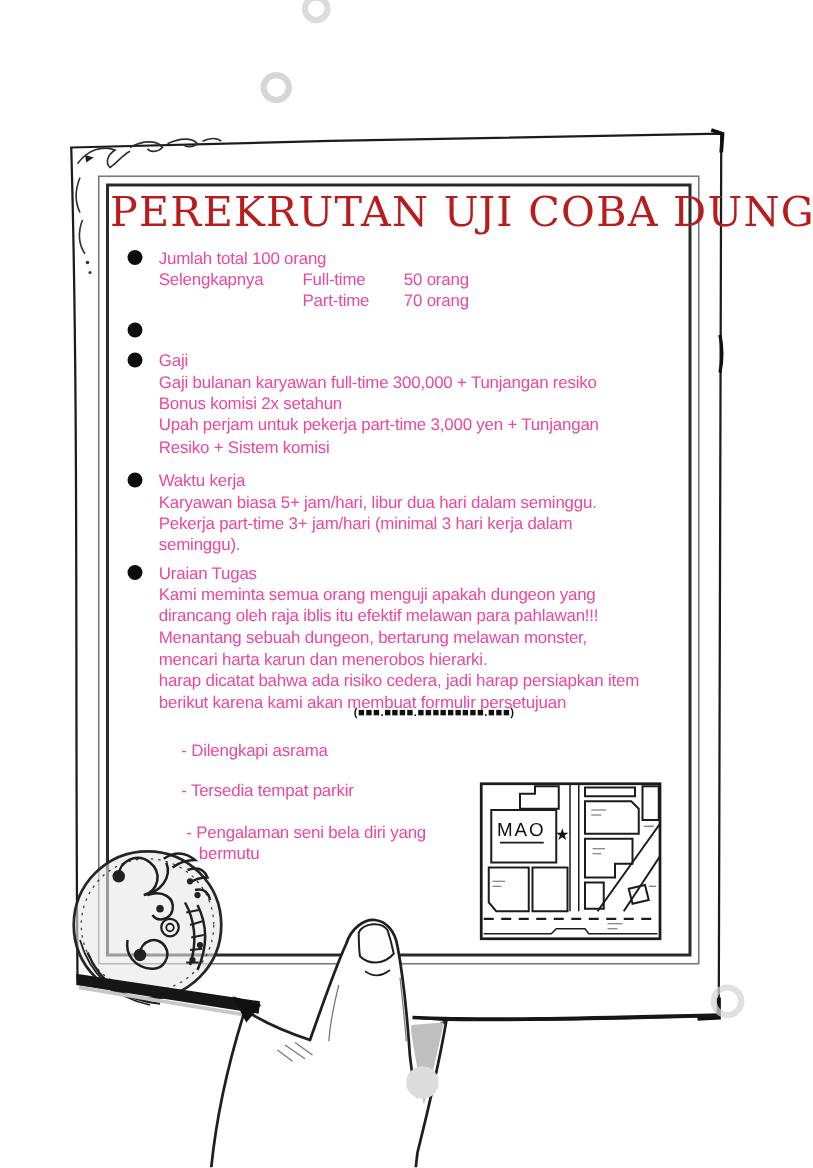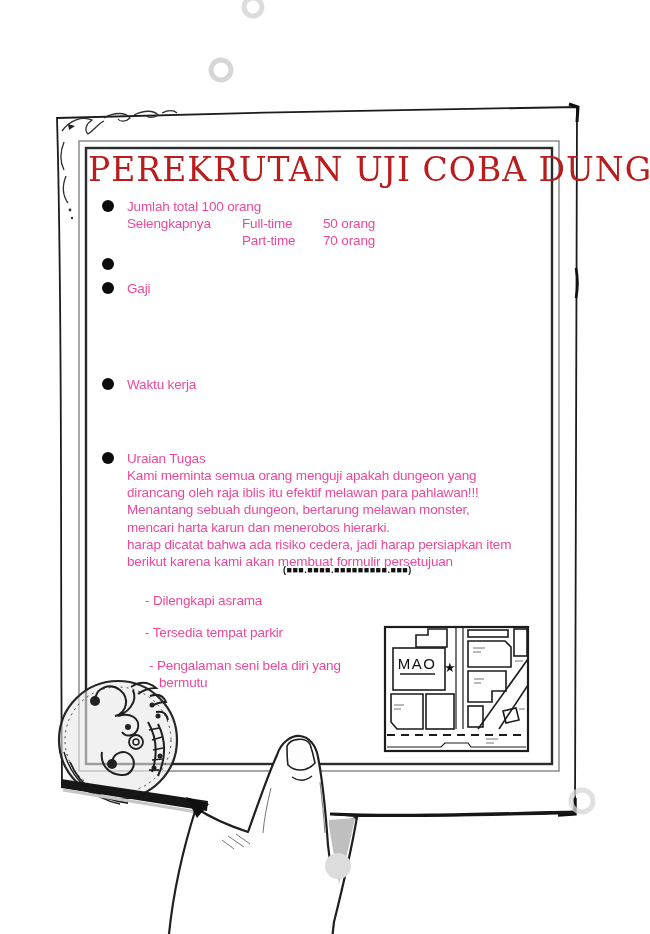--- a/index.html
+++ b/index.html
@@ -153,23 +153,30 @@
 <div class="txt" style="left:127px;top:215px">Selengkapnya</div>
 <div class="txt" style="left:242px;top:215px">Full-time</div>
 <div class="txt" style="left:323px;top:215px">50 orang</div>
 <div class="txt" style="left:242px;top:232px">Part-time</div>
 <div class="txt" style="left:323px;top:232px">70 orang</div>
 
 <div class="dot" style="left:102px;top:258px"></div>
 
 <div class="dot" style="left:102px;top:282px"></div>
 <div class="txt" style="left:127px;top:280px">Gaji</div>
+<div class="txt" style="left:127px;top:297px">Gaji bulanan karyawan full-time 300,000 + Tunjangan resiko
+Bonus komisi 2x setahun
+Upah perjam untuk pekerja part-time 3,000 yen + Tunjangan
+Resiko + Sistem komisi</div>
 
 <div class="dot" style="left:102px;top:378px"></div>
 <div class="txt" style="left:127px;top:376px">Waktu kerja</div>
+<div class="txt" style="left:127px;top:393px">Karyawan biasa 5+ jam/hari, libur dua hari dalam seminggu.
+Pekerja part-time 3+ jam/hari (minimal 3 hari kerja dalam
+seminggu).</div>
 
 <div class="dot" style="left:102px;top:452px"></div>
 <div class="txt" style="left:127px;top:450px">Uraian Tugas</div>
 <div class="txt" style="left:127px;top:467px">Kami meminta semua orang menguji apakah dungeon yang
 dirancang oleh raja iblis itu efektif melawan para pahlawan!!!
 Menantang sebuah dungeon, bertarung melawan monster,
 mencari harta karun dan menerobos hierarki.
 harap dicatat bahwa ada risiko cedera, jadi harap persiapkan item
 berikut karena kami akan membuat formulir persetujuan</div>
 

